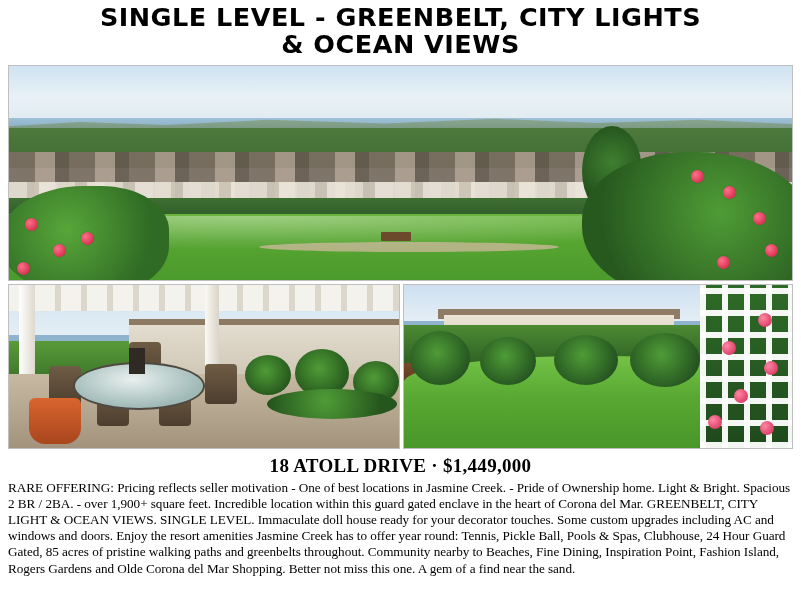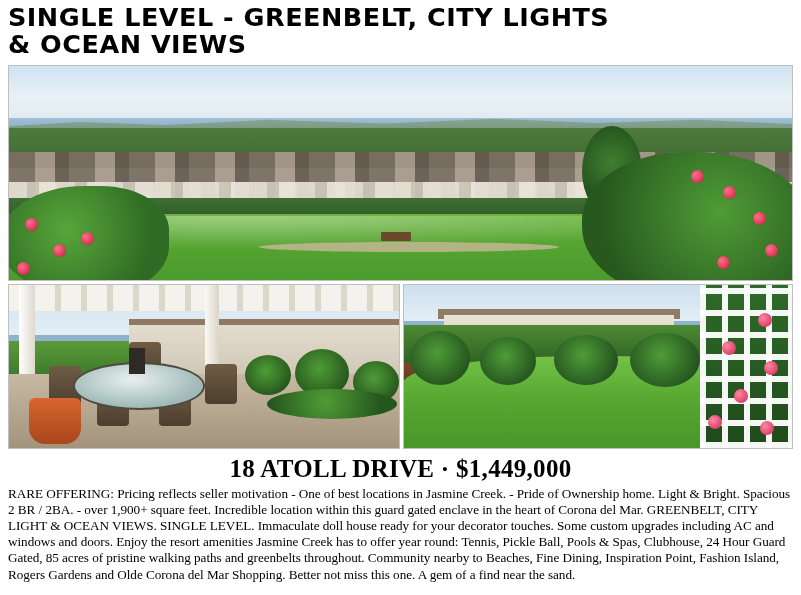--- a/index.html
+++ b/index.html
@@ -17,20 +17,21 @@
   .page {
     position: relative;
     width: 801px;
     height: 595px;
     box-sizing: border-box;
     padding: 4px 8px 0 8px;
   }
 
   
   .headline {
+    text-align: center;
     font-family: "DejaVu Sans", sans-serif;
     font-weight: bold;
     letter-spacing: 0.5px;
     line-height: 1.06;
   }
   .headline .l1,
   .headline .l2 {
     font-size: 25.5px;
   }
   .headline .l3 {
@@ -196,21 +197,21 @@
     position:absolute; width:14px; height:14px; border-radius:50%;
     background: radial-gradient(circle at 35% 35%, #ff86a5, #cf2550);
   }
   .lawnph .shrub { position:absolute; background: radial-gradient(circle at 45% 40%, #4f9c36, #245320 75%); border-radius:50%; }
 
   
   .address {
     text-align: center;
     font-family: "Liberation Serif", serif;
     font-weight: bold;
-    font-size: 25px;
+    font-size: 19px;
     letter-spacing: .3px;
     margin-top: 6px;
   }
 
   
   .body-copy {
     margin-top: 3px;
     font-family: "Liberation Serif", serif;
     font-size: 13.2px;
     line-height: 1.22;

